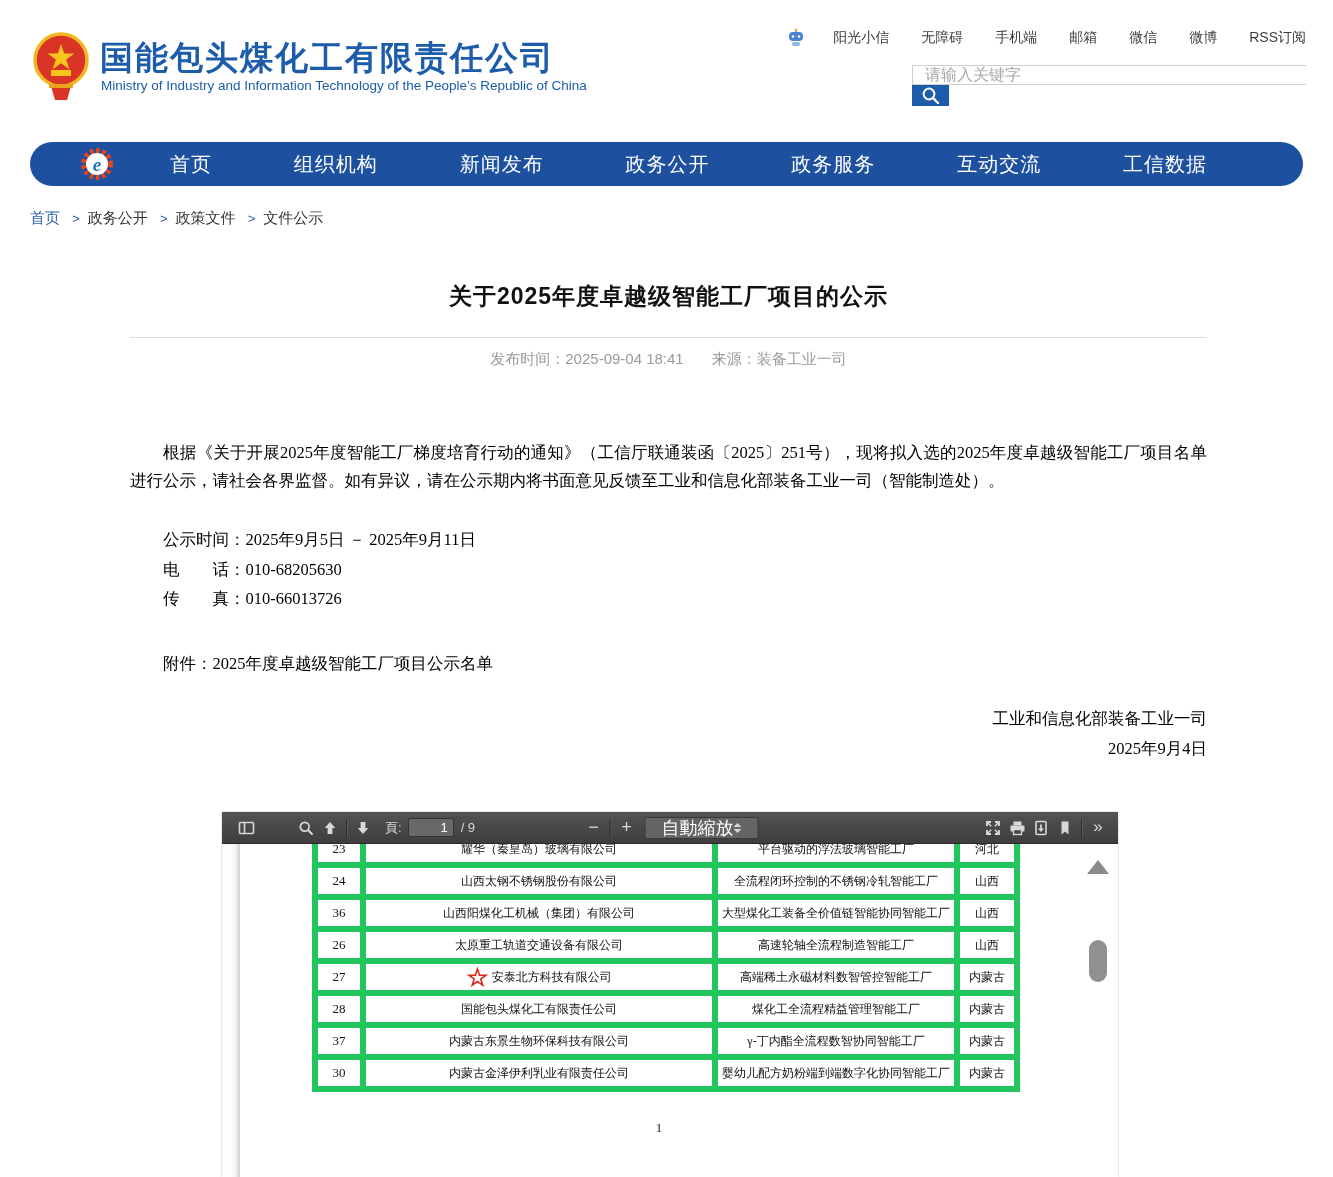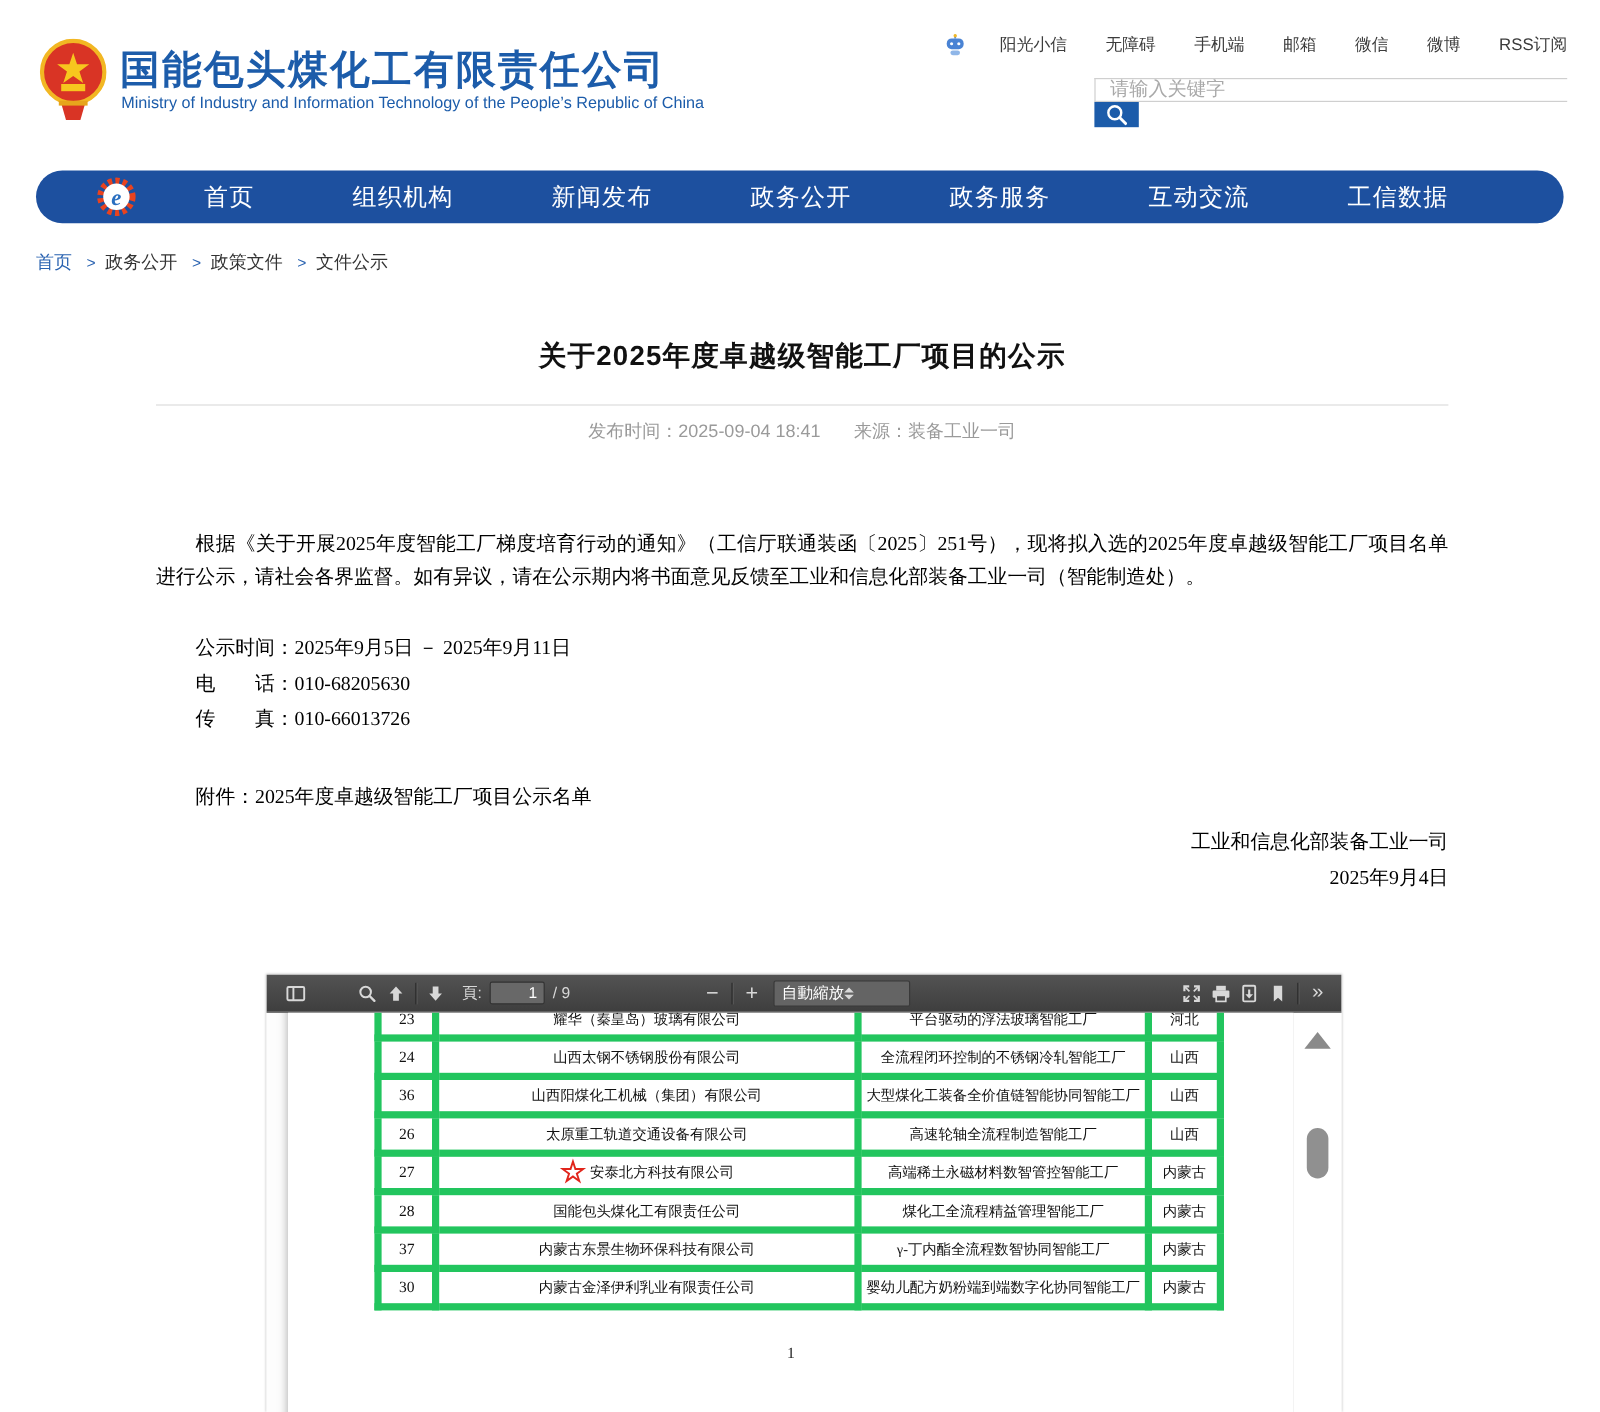--- a/index.html
+++ b/index.html
@@ -44,42 +44,42 @@
     line-height:30px;letter-spacing:1px;}
   .title-rule{border:none;border-top:1px solid #ddd;margin:26px 0 0 0;}
   .article-meta{margin-top:12px;text-align:center;color:var(--meta-gray);font-size:15px;}
   .article-meta .gap{display:inline-block;width:28px;}
   .article-body{margin-top:70px;font-family:"Liberation Serif",serif;font-size:16.5px;
     color:#000;line-height:28px;text-align:justify;text-indent:2em;}
   .info-lines{margin-top:30px;font-family:"Liberation Serif",serif;font-size:16.5px;color:#000;}
   .info-line{line-height:29.5px;padding-left:2em;}
   .attachment{margin-top:39px;font-family:"Liberation Serif",serif;font-size:16.5px;
     color:#000;padding-left:2em;}
-  .signature{margin-top:12px;text-align:right;font-family:"Liberation Serif",serif;
+  .signature{margin-top:29px;text-align:right;font-family:"Liberation Serif",serif;
     font-size:16.5px;color:#000;line-height:30px;}
   
   .pdf-viewer{position:absolute;left:222px;top:812px;width:896px;height:365px;
     background:#fff;overflow:hidden;box-shadow:0 0 2px rgba(0,0,0,.25);}
   .pdf-toolbar{height:32px;background:linear-gradient(#535353,#3e3e3e);
     border-bottom:1px solid #2a2a2a;display:flex;align-items:center;position:relative;
     color:#d8d8d8;font-size:13px;}
   .tb-btn{height:24px;min-width:24px;border:none;background:transparent;color:#d8d8d8;
     display:flex;align-items:center;justify-content:center;cursor:pointer;padding:0 3px;}
   .tb-btn svg{display:block;}
   .tb-sep{width:1px;height:18px;background:#2c2c2c;box-shadow:1px 0 0 #5a5a5a;margin:0 4px;}
   .tb-left{display:flex;align-items:center;padding-left:12px;}
   .tb-left .gap{width:36px;}
   .page-label{margin:0 6px 0 10px;}
   .page-input{width:46px;height:19px;background:#686868;border:1px solid #333;border-radius:2px;
     color:#fff;font-size:13px;text-align:right;padding:0 5px;font-family:inherit;}
   .page-total{margin-left:7px;}
   .tb-middle{position:absolute;left:50%;transform:translateX(-50%);display:flex;align-items:center;}
   .zoom-select{width:114px;height:22px;background:#646464;border:1px solid #393939;border-radius:2px;
-    margin-left:6px;display:flex;align-items:center;justify-content:flex-start;
-    padding:0 6px;color:#fff;font-size:13px;cursor:pointer;}
+    margin-left:6px;display:flex;align-items:center;justify-content:center;
+    padding:0 6px;color:#fff;font-size:18px;cursor:pointer;}
   .spinner{display:flex;flex-direction:column;gap:2px;}
   .spinner i{width:0;height:0;border-left:4px solid transparent;border-right:4px solid transparent;}
   .spinner .up{border-bottom:4px solid #d8d8d8;}
   .spinner .dn{border-top:4px solid #d8d8d8;}
   .tb-right{margin-left:auto;display:flex;align-items:center;padding-right:8px;}
   .chevrons{font-size:17px;line-height:1;padding-bottom:2px;}
   .minusplus{font-size:18px;line-height:1;padding-bottom:2px;}
   
   .pdf-body{position:relative;height:333px;background:#fdfdfd;overflow:hidden;}
   .pdf-page{position:absolute;left:18px;top:-20px;width:838px;height:1300px;background:#fff;

